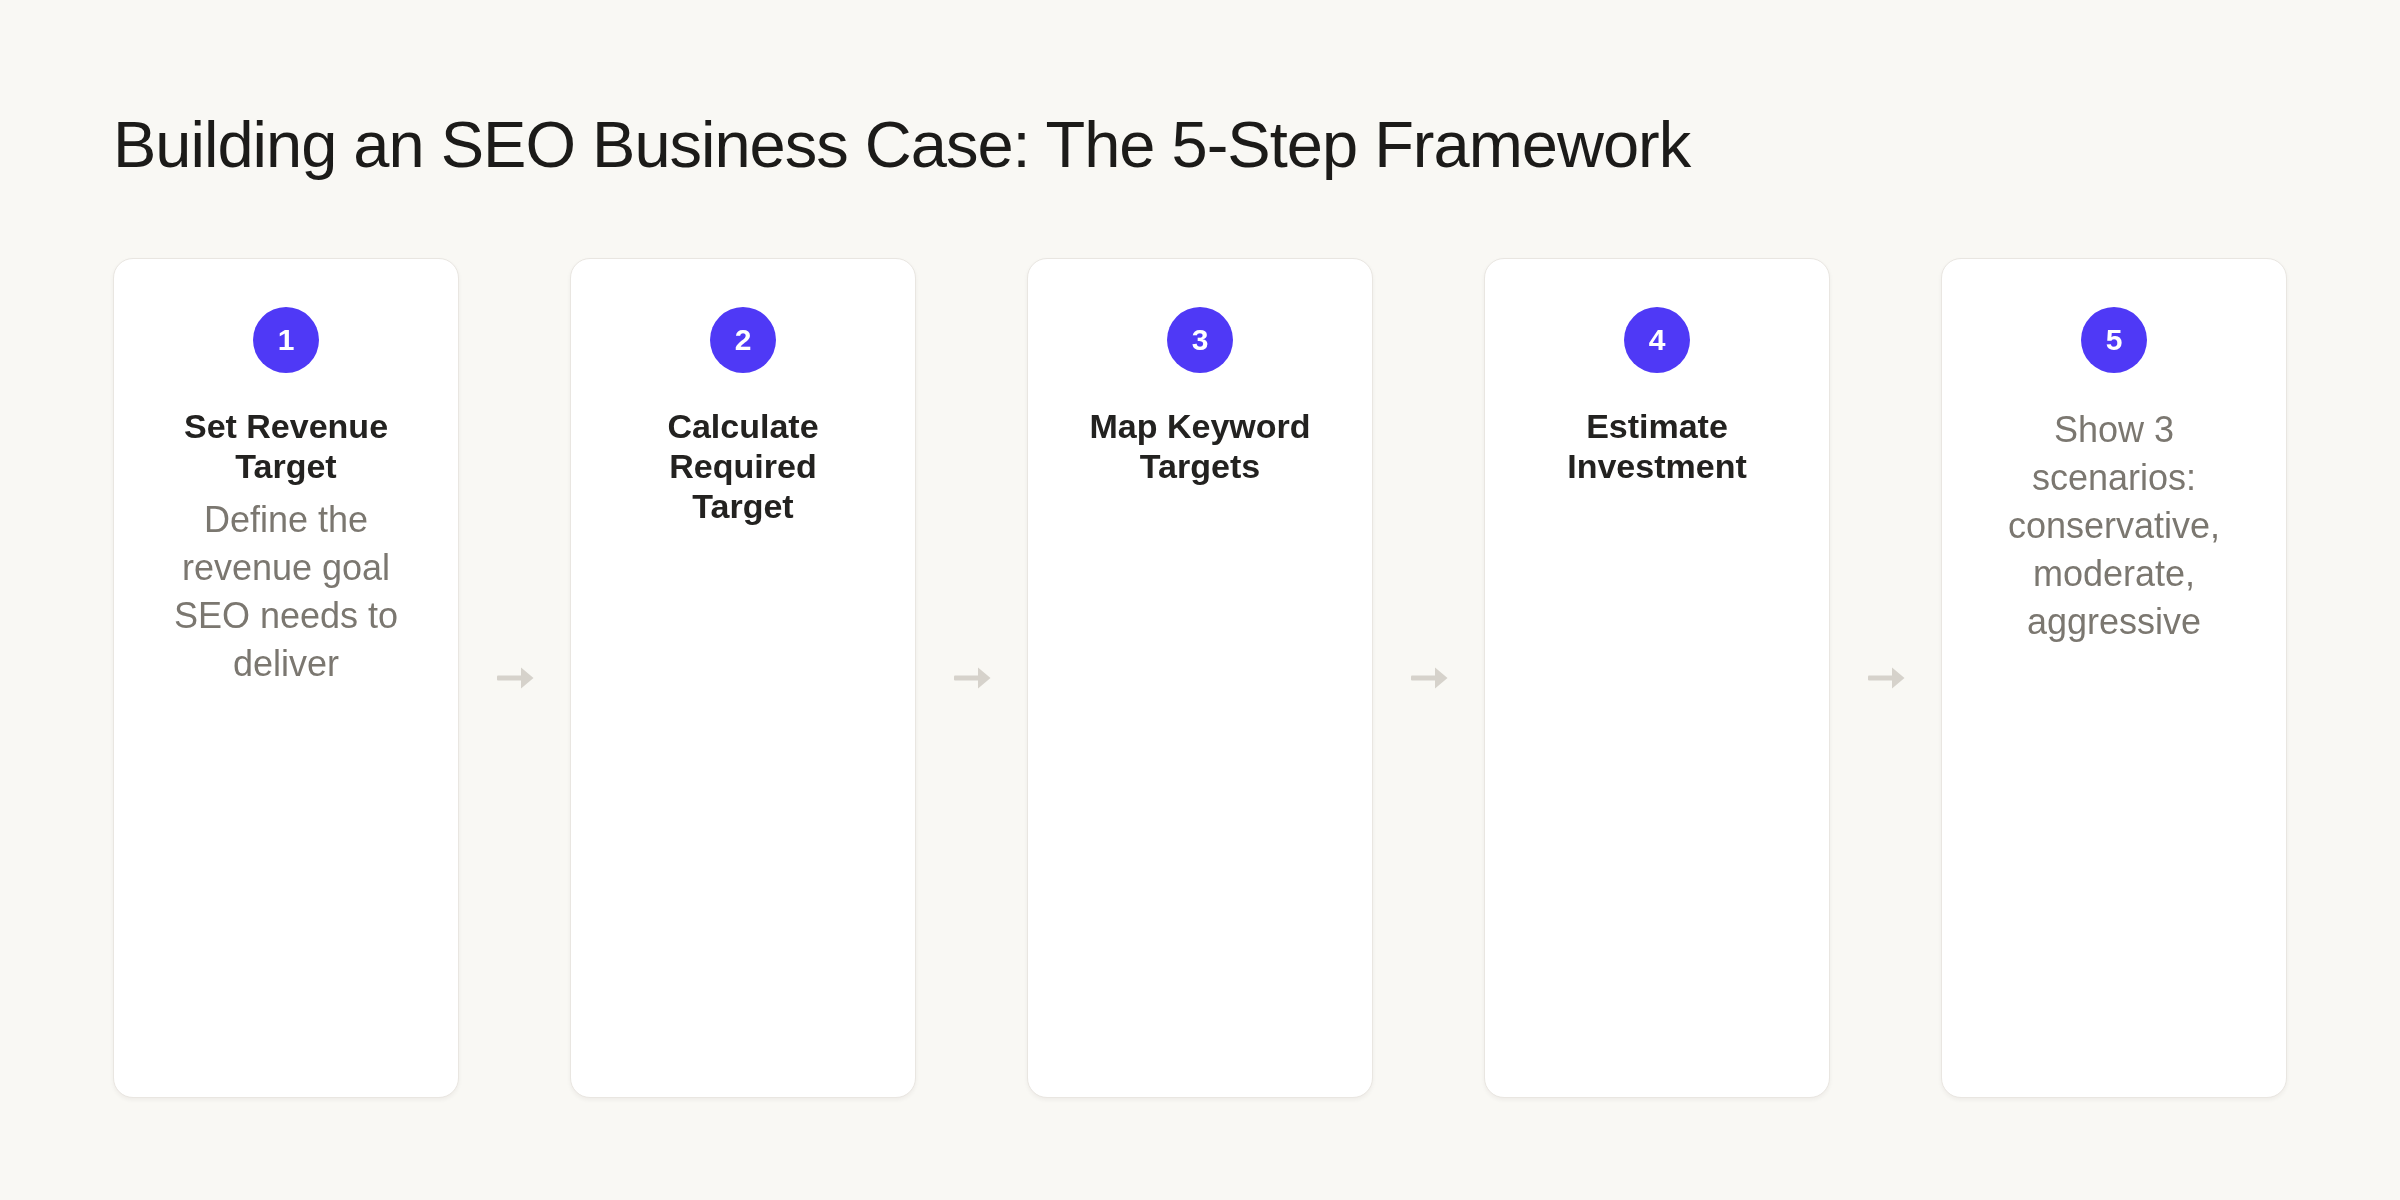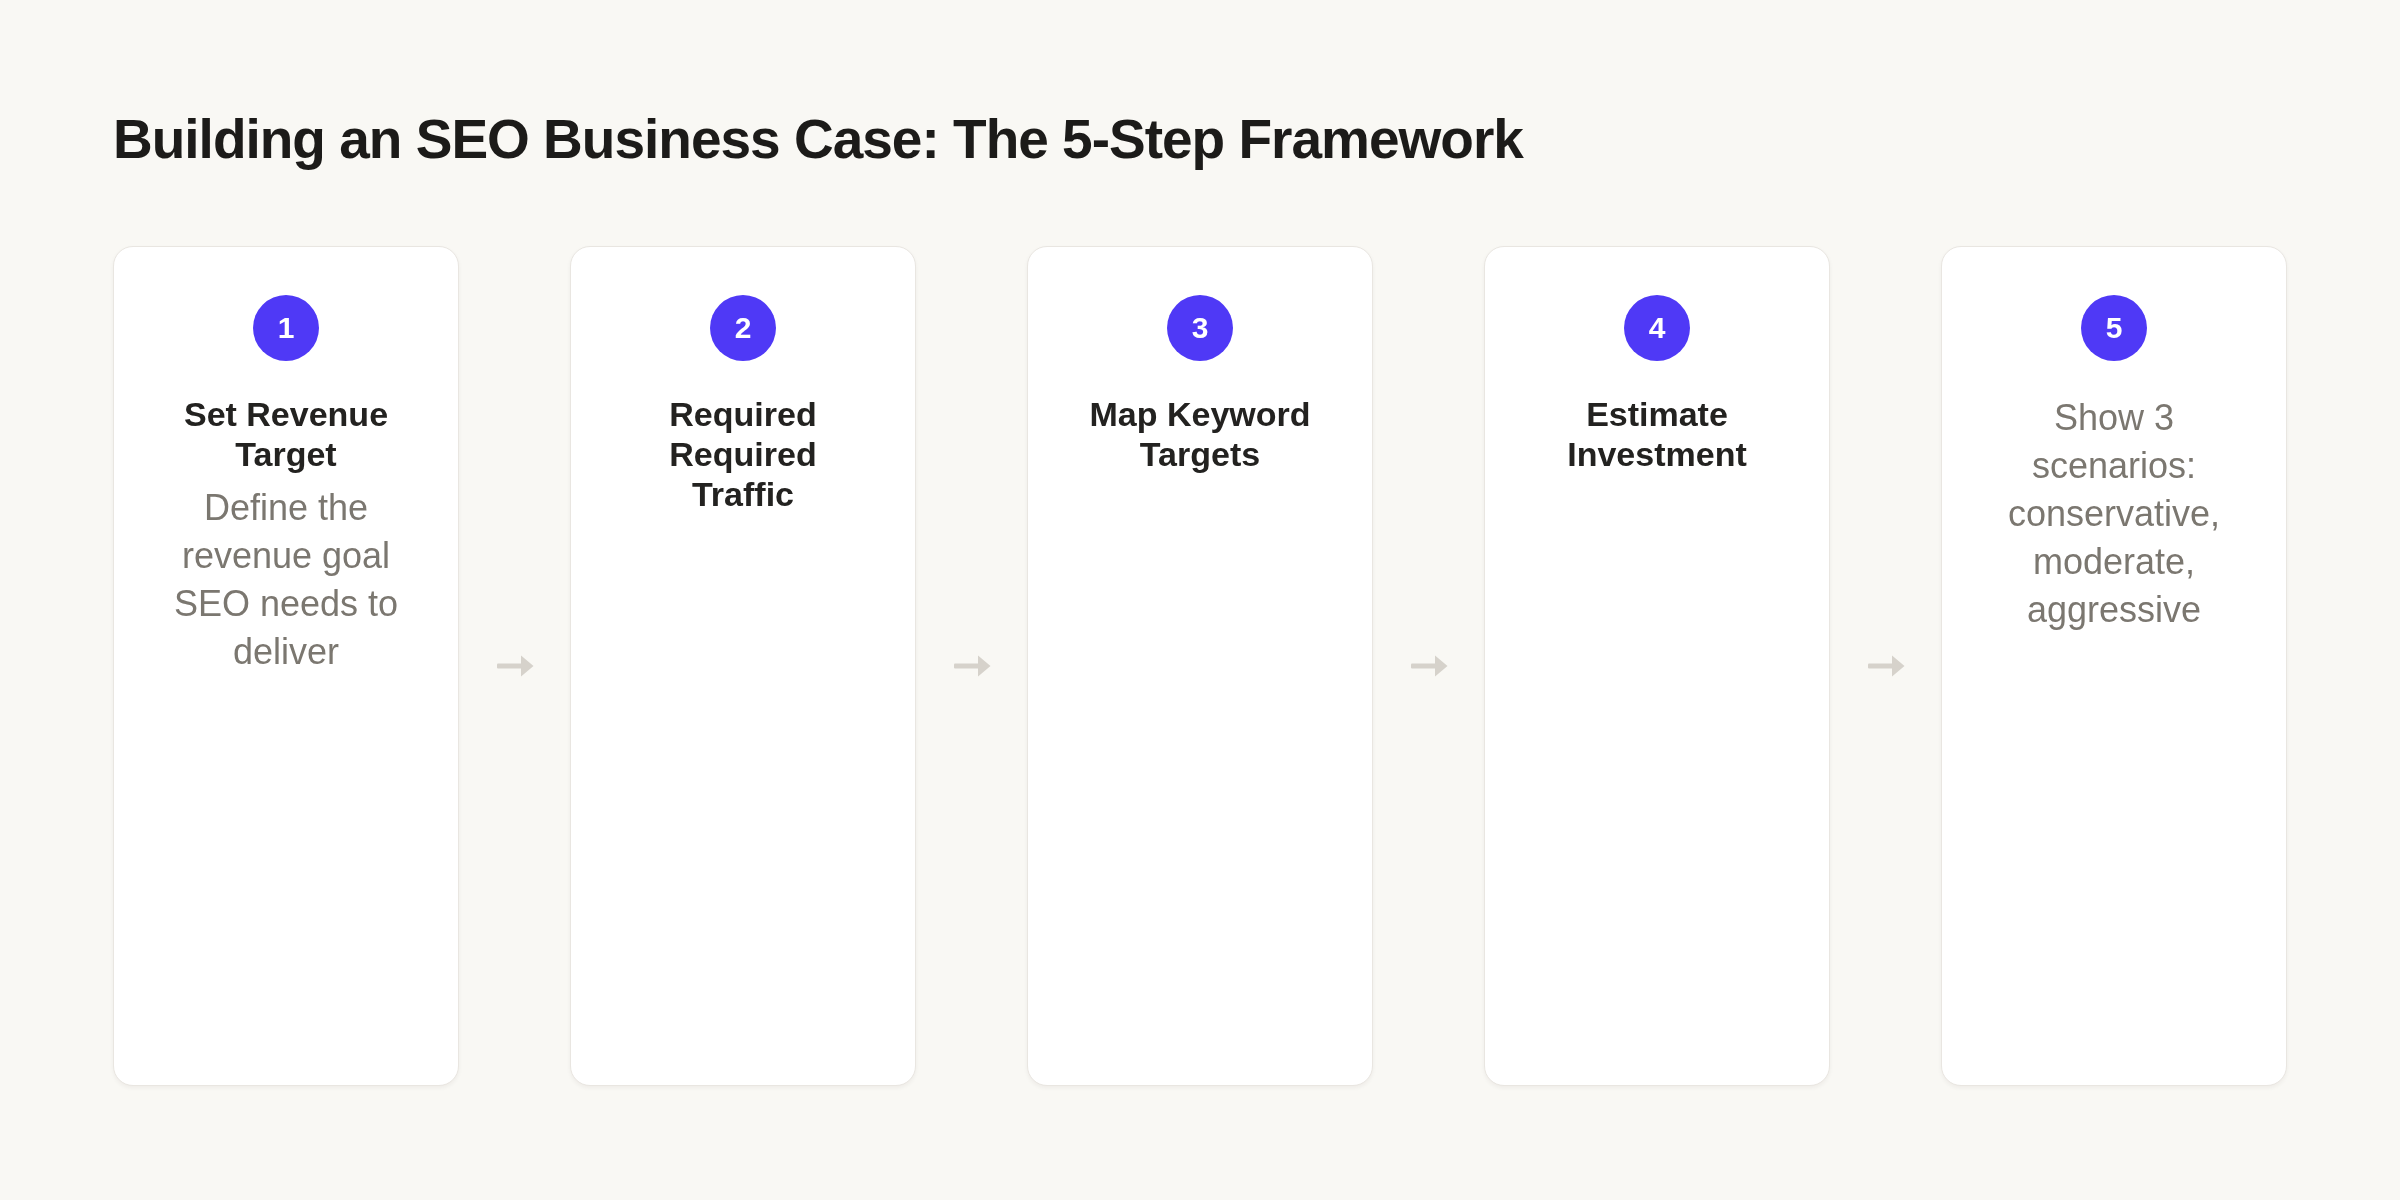--- a/index.html
+++ b/index.html
@@ -21,23 +21,23 @@
     overflow: hidden;
   }
   .canvas {
     position: relative;
     width: 2400px;
     height: 1200px;
     background: var(--background);
   }
   .page-title {
     margin: 106px 113px 0 113px;
-    font-size: 55px;
+    font-size: 65px;
     line-height: 1.2;
-    font-weight: 700;
+    font-weight: 400;
     letter-spacing: -1px;
     color: var(--heading-text);
   }
   .steps-row {
     display: flex;
     align-items: stretch;
     margin: 74px 113px 0 113px;
     height: 840px;
   }
   .card {
@@ -108,21 +108,21 @@
 
     <div class="arrow-cell">
       <svg width="38" height="24" viewBox="0 0 38 24" aria-hidden="true">
         <rect class="shaft" x="1" y="9.5" width="25" height="5" rx="1"></rect>
         <polygon class="head" points="25,1.5 25,22.5 37.5,12"></polygon>
       </svg>
     </div>
 
     <div class="card">
       <div class="badge">2</div>
-      <h2 class="card-title">Required Required Traffic</h2>
+      <h2 class="card-title">Calculate Required Target</h2>
     </div>
 
     <div class="arrow-cell">
       <svg width="38" height="24" viewBox="0 0 38 24" aria-hidden="true">
         <rect class="shaft" x="1" y="9.5" width="25" height="5" rx="1"></rect>
         <polygon class="head" points="25,1.5 25,22.5 37.5,12"></polygon>
       </svg>
     </div>
 
     <div class="card">

